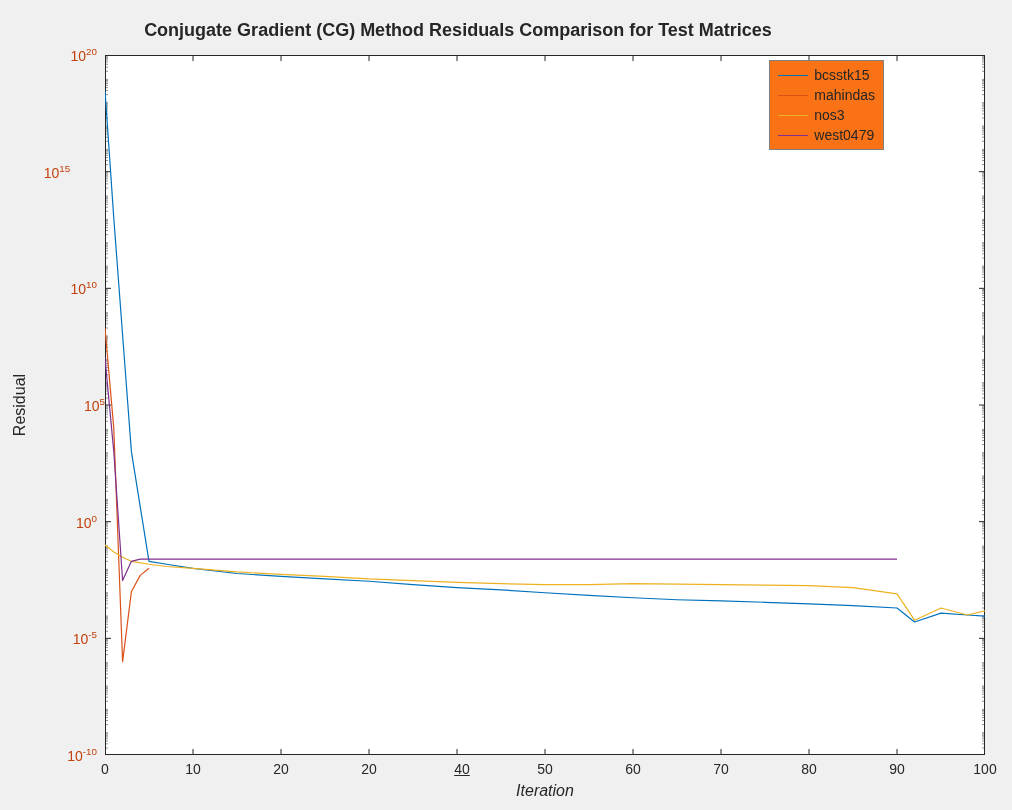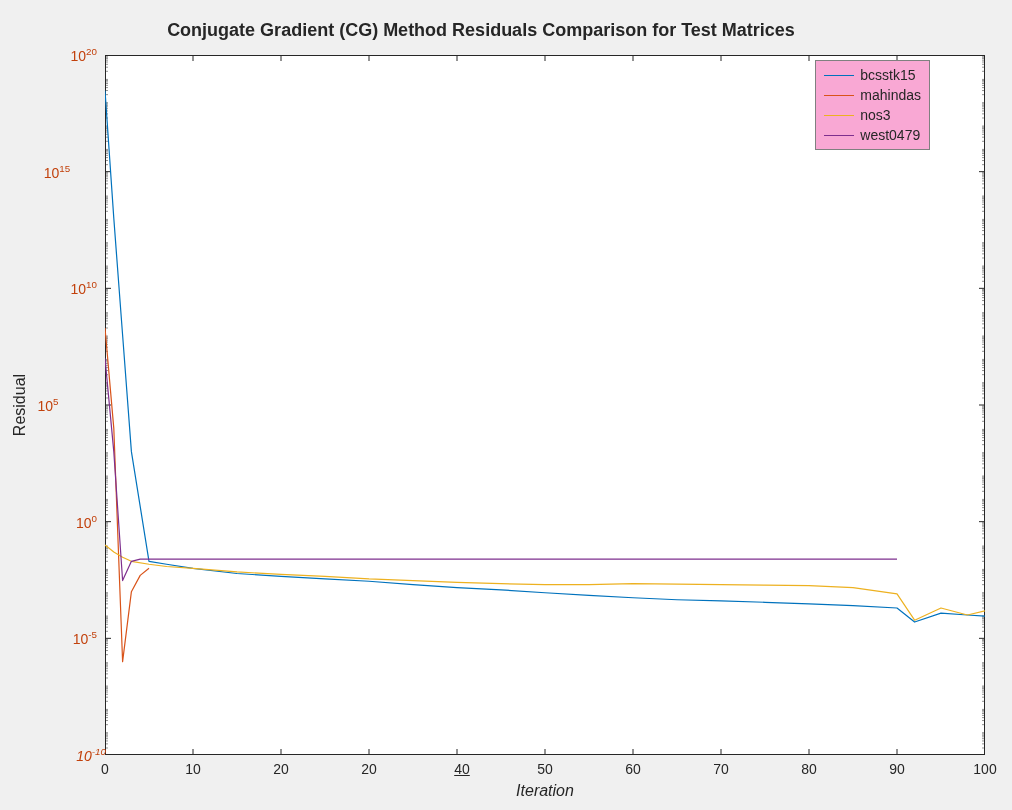--- a/index.html
+++ b/index.html
@@ -9,21 +9,20 @@
     height: 810px;
     background: #f0f0f0;
     font-family: Helvetica, Arial, sans-serif;
     overflow: hidden;
   }
   .figure {
     position: absolute;
     left: 0; top: 0;
     width: 916px;
     height: 810px;
-    padding-left: 46px;
   }
   .title {
     position: absolute;
     top: 20px;
     left: 0;
     width: 100%;
     text-align: center;
     font-weight: bold;
     font-size: 18px;
     color: #262626;
@@ -77,21 +76,21 @@
     top: 782px;
     transform: translateX(-50%);
     font-size: 16px;
     color: #262626;
     font-style: italic;
   }
   .legend {
     position: absolute;
     right: 32px;
     top: 60px;
-    background: #f9a8d4;
+    background: #f97316;
     border: 1px solid #808080;
     padding: 4px 8px;
     font-size: 14px;
     color: #262626;
   }
   .legend-row {
     display: flex;
     align-items: center;
     height: 20px;
   }
@@ -656,20 +655,20 @@
     <div class="xtick" style="left: 193px; top: 761px;">10</div>
     <div class="xtick" style="left: 281px; top: 761px;">20</div>
     <div class="xtick" style="left: 369px; top: 761px;">20</div>
     <div class="xtick" style="left: 462px; top: 761px; text-decoration: underline;">40</div>
     <div class="xtick" style="left: 545px; top: 761px;">50</div>
     <div class="xtick" style="left: 633px; top: 761px;">60</div>
     <div class="xtick" style="left: 721px; top: 761px;">70</div>
     <div class="xtick" style="left: 809px; top: 761px;">80</div>
     <div class="xtick" style="left: 897px; top: 761px;">90</div>
     <div class="xtick" style="left: 985px; top: 761px;">100</div>
-    <div class="ytick" style="left: 26px; top: 755px; font-style: italic;">10<sup>-10</sup></div>
+    <div class="ytick" style="left: 17px; top: 755px;">10<sup>-10</sup></div>
     <div class="ytick" style="left: 17px; top: 638.333px;">10<sup>-5</sup></div>
     <div class="ytick" style="left: 17px; top: 521.667px;">10<sup>0</sup></div>
-    <div class="ytick" style="left: 8px; top: 405px; text-align: center;">10<sup>5</sup></div>
+    <div class="ytick" style="left: 25px; top: 405px;">10<sup>5</sup></div>
     <div class="ytick" style="left: 17px; top: 288.333px;">10<sup>10</sup></div>
     <div class="ytick" style="left: 17px; top: 171.667px; text-align: center;">10<sup>15</sup></div>
     <div class="ytick" style="left: 17px; top: 55px;">10<sup>20</sup></div>
   </div>
 
 </body></html>

